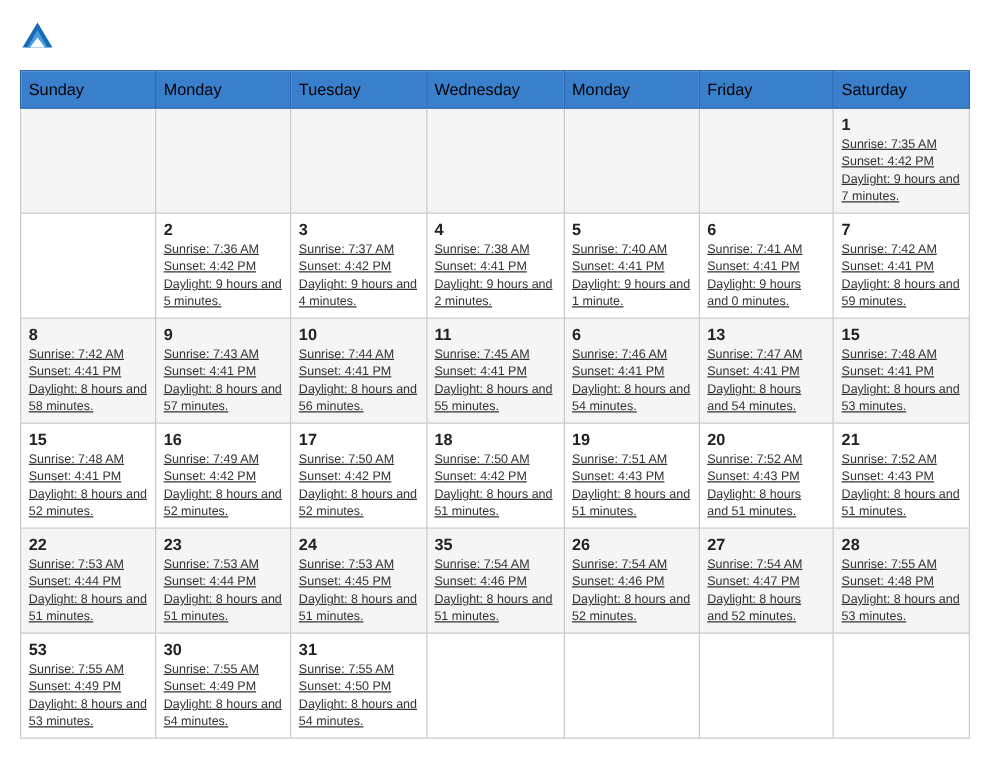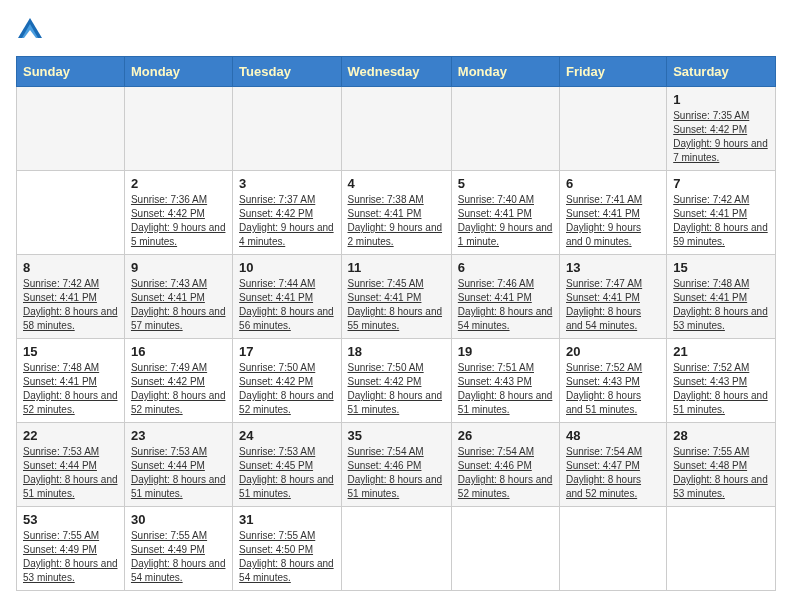--- a/index.html
+++ b/index.html
@@ -53,23 +53,23 @@
       font-size: 16px;
       color: #555;
     }
     table {
       width: 100%;
       border-collapse: collapse;
       font-size: 11px;
     }
     thead tr th {
       background-color: #3a7fcb;
-      color: #fef9c3;
+      color: #000000;
       font-size: 13px;
-      font-weight: bold;
+      font-weight: normal;
       padding: 7px 6px;
       text-align: left;
       border: 1px solid #2a6bb0;
     }
     tbody tr td {
       border: 1px solid #ccc;
       vertical-align: top;
       padding: 5px 6px;
       min-height: 70px;
       width: 113px;
@@ -245,21 +245,21 @@
         </td>
         <td>
           <span class="day-num">35</span>
           <div class="day-info">Sunrise: 7:54 AM<br>Sunset: 4:46 PM<br>Daylight: 8 hours and 51 minutes.</div>
         </td>
         <td>
           <span class="day-num">26</span>
           <div class="day-info">Sunrise: 7:54 AM<br>Sunset: 4:46 PM<br>Daylight: 8 hours and 52 minutes.</div>
         </td>
         <td>
-          <span class="day-num">48</span>
+          <span class="day-num">27</span>
           <div class="day-info">Sunrise: 7:54 AM<br>Sunset: 4:47 PM<br>Daylight: 8 hours and 52 minutes.</div>
         </td>
         <td>
           <span class="day-num">28</span>
           <div class="day-info">Sunrise: 7:55 AM<br>Sunset: 4:48 PM<br>Daylight: 8 hours and 53 minutes.</div>
         </td>
       </tr>
       <tr>
         <td>
           <span class="day-num">53</span>

